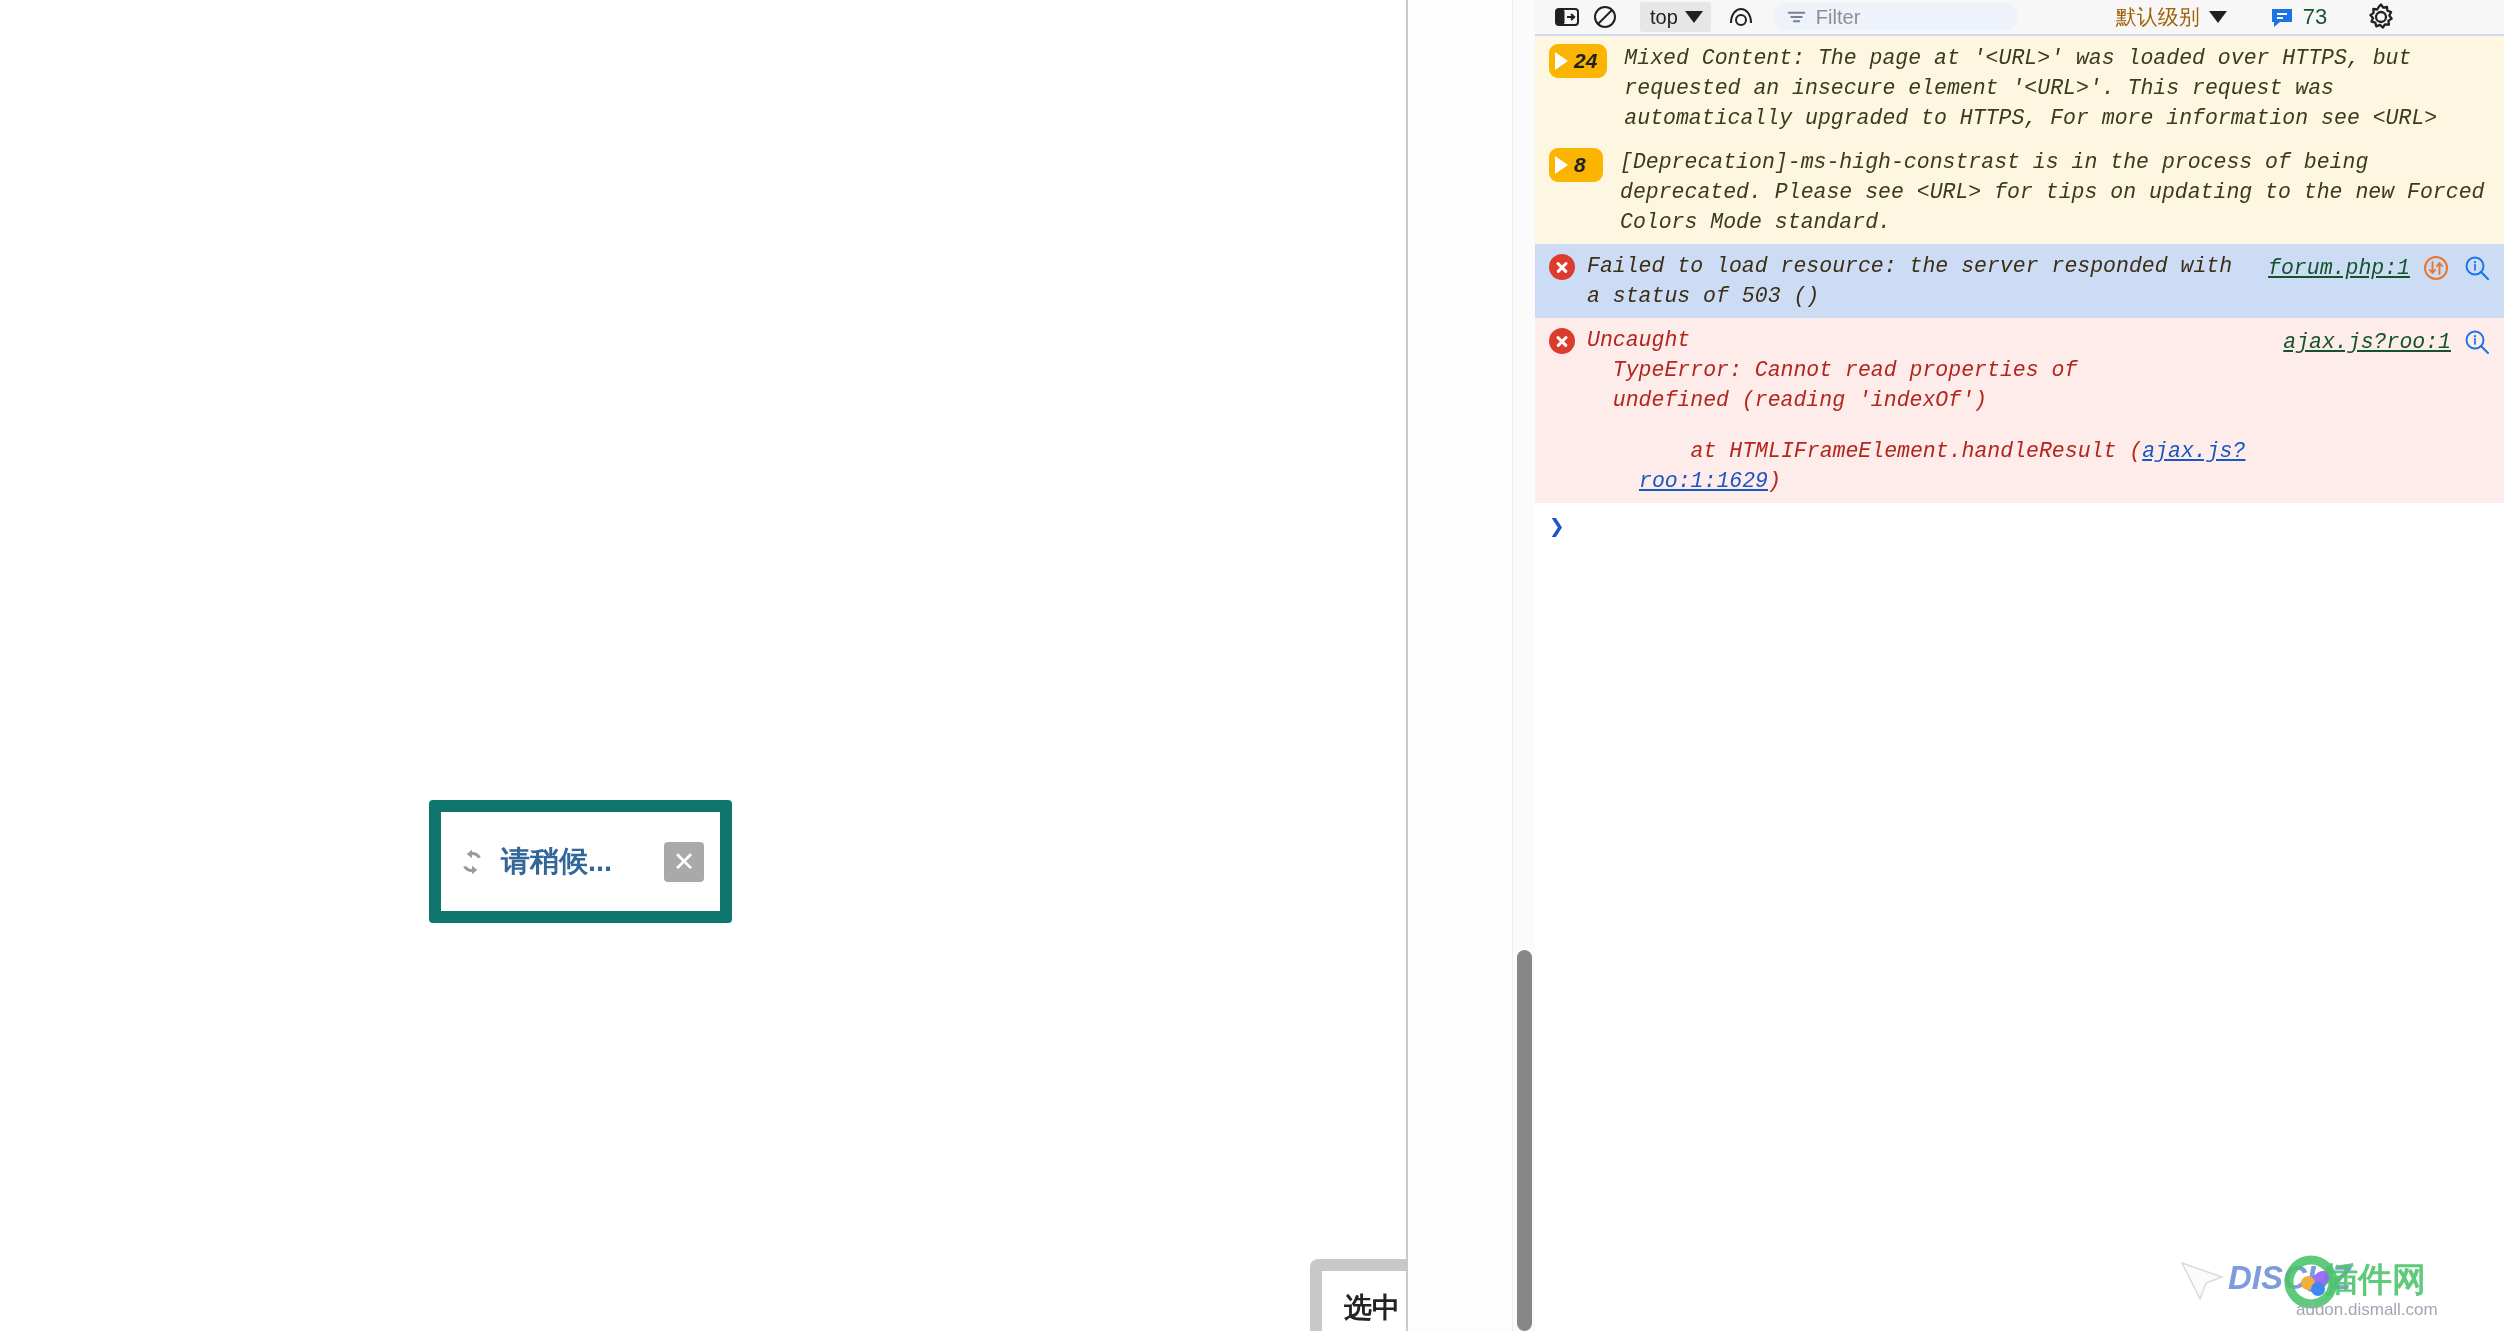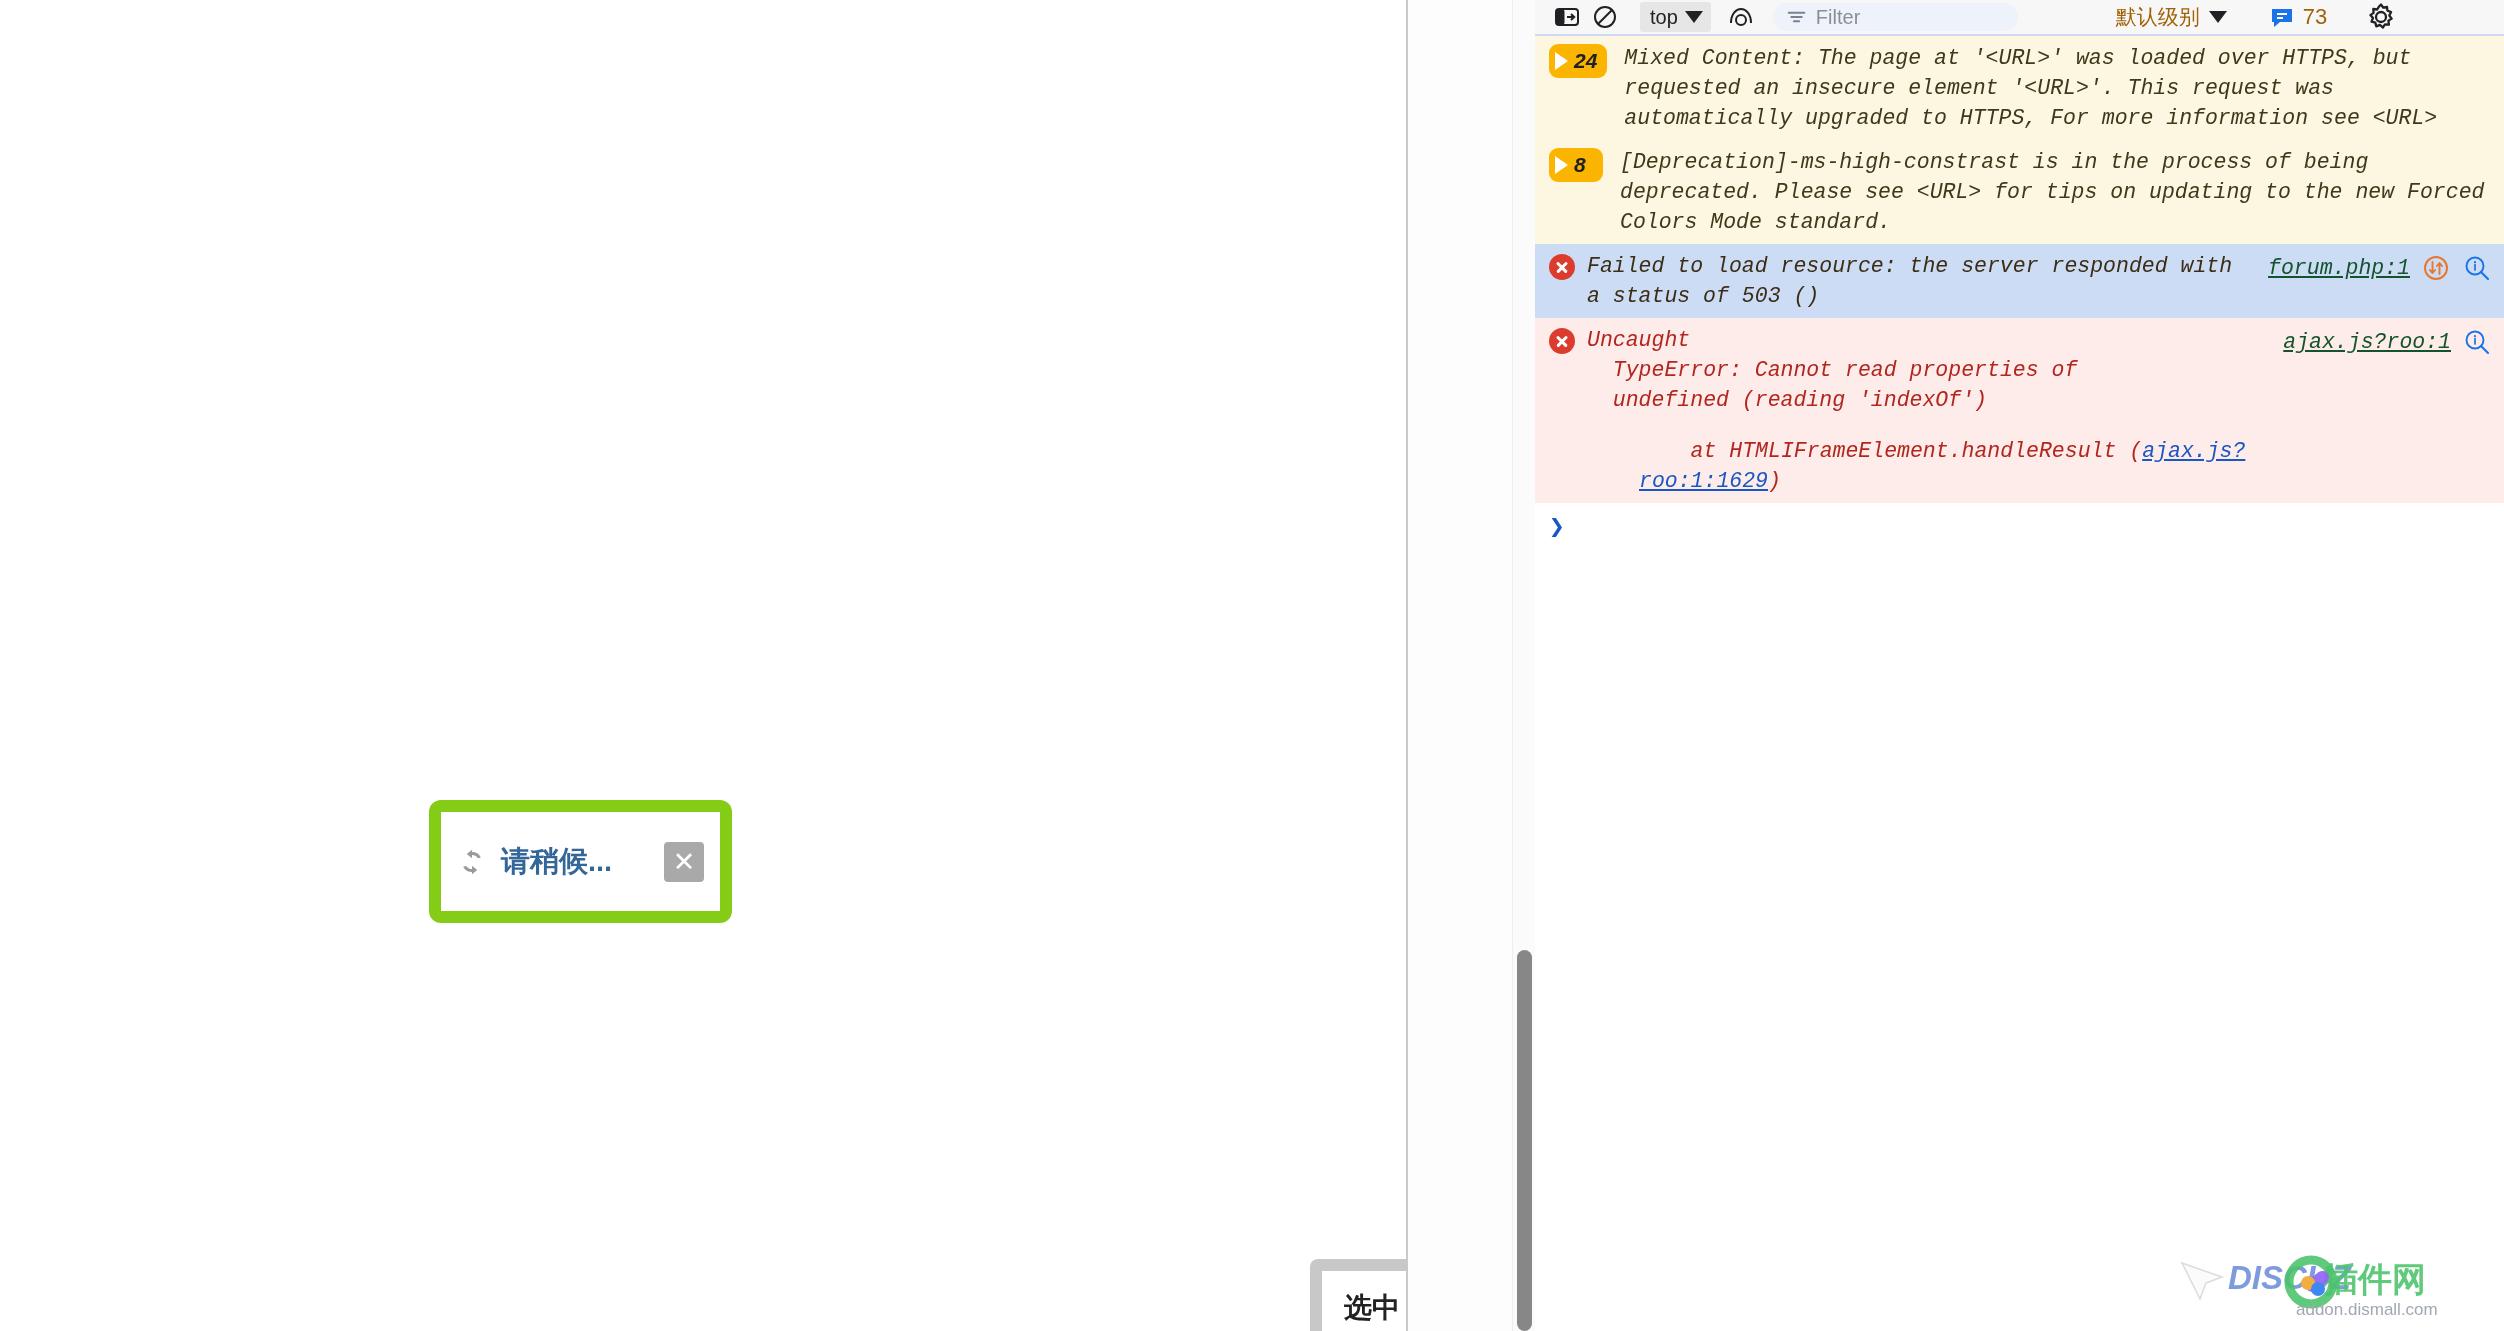--- a/index.html
+++ b/index.html
@@ -24,22 +24,22 @@
   
   #gutter {
     position: absolute; left: 1408px; top: 0; width: 127px; height: 1331px;
     background: #fdfdfd;
   }
 
   
   #wait-modal {
     position: absolute; left: 429px; top: 800px;
     width: 303px; height: 123px;
-    background: #84cc16;
-    border-radius: 12px;
+    background: #0f766e;
+    border-radius: 4px;
     padding: 12px;
   }
   #wait-inner {
     width: 100%; height: 100%;
     background: #ffffff;
     display: flex; align-items: center;
     padding: 0 16px;
     gap: 14px;
   }
   .refresh-icon { width: 30px; height: 30px; flex: 0 0 auto; display:block; }
@@ -130,21 +130,21 @@
     display: flex; align-items: center; gap: 9px;
     height: 30px; background: transparent; border: none; cursor: pointer;
     padding: 0 6px; margin-left: 92px;
   }
   #levels-btn .lv-label { font-size: 21px; color: #a16207; white-space: nowrap; }
   #issues-btn {
     display: flex; align-items: center; gap: 8px;
     height: 30px; background: transparent; border: none; cursor: pointer;
     padding: 0 6px; margin-left: 30px;
   }
-  #issues-count { font-size: 22px; color: #a16207; }
+  #issues-count { font-size: 22px; color: #14532d; }
   #settings-btn { margin-left: 26px; }
 
   
   #messages { flex: 1 1 auto; overflow: hidden; }
   .msg {
     display: flex; align-items: flex-start;
     padding: 7px 12px 7px 14px;
     font-family: "Liberation Mono", monospace;
     font-size: 21.5px; line-height: 30px;
     position: relative;

